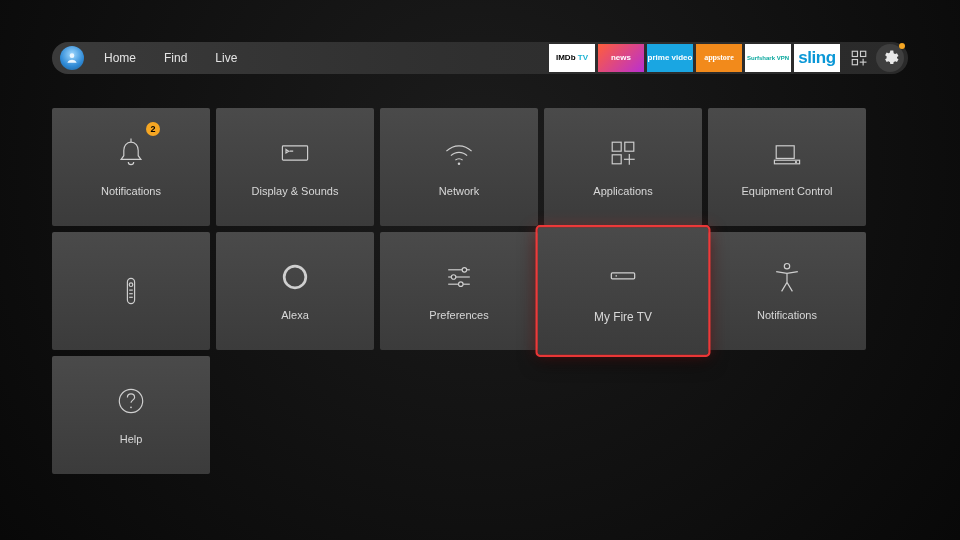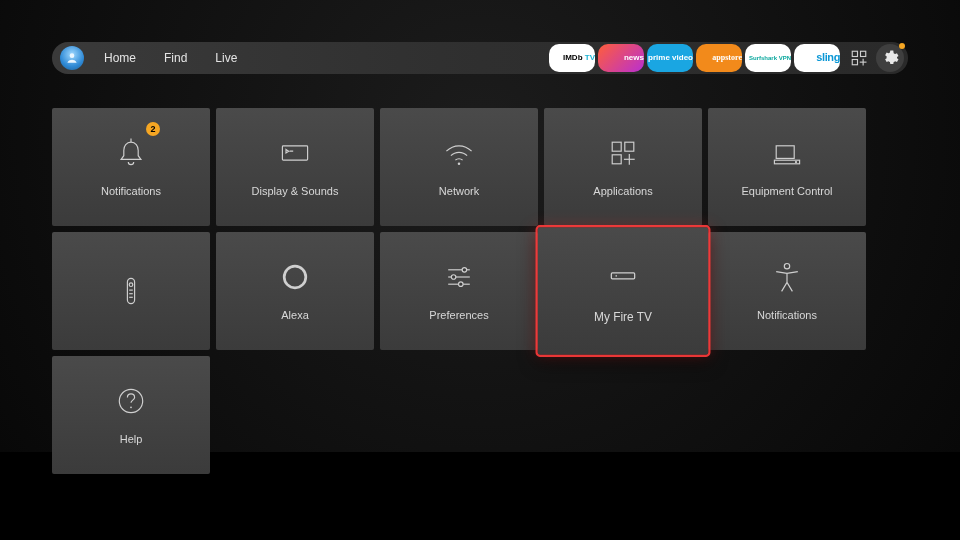--- a/index.html
+++ b/index.html
@@ -1,20 +1,20 @@
 <!DOCTYPE html>
 <html><head>
 <meta charset="utf-8">
 <style>
   * { box-sizing: border-box; margin: 0; padding: 0; }
   html, body { width: 960px; height: 540px; overflow: hidden; background: #000; }
   body { font-family: "Segoe UI", Arial, sans-serif; color: #d0d0d0; }
 
   .screen {
-    width: 960px; height: 452px;
+    width: 960px; height: 540px;
     background: radial-gradient(circle at 50% 30%, #1c1c1c 0%, #0e0e0e 70%, #080808 100%);
     padding: 42px 52px 30px 52px;
   }
 
   
   .topbar {
     display: flex; align-items: center;
     height: 32px;
     background: linear-gradient(90deg, #3a3a3a 0%, #2f2f2f 50%, #2a2a2a 100%);
     border-radius: 16px;
@@ -27,33 +27,33 @@
     display:flex;align-items:center;justify-content:center;
     margin: 0 20px 0 4px;
     flex-shrink:0;
   }
   .profile-circle svg { width:14px;height:14px; }
   .nav-links { display:flex; gap:28px; }
   .nav-link { font-size:12px; color:#e4e4e4; cursor:pointer; }
 
   .app-tiles { display:flex; gap:3px; margin-left:auto; }
   .app-tile {
-    width:46px;height:28px;border-radius:10px;
-    display:flex;align-items:center;justify-content:flex-end;
+    width:46px;height:28px;border-radius:0;
+    display:flex;align-items:center;justify-content:center;
     font-size:8px;font-weight:600;color:#fff;text-align:center;line-height:1.05;
     cursor:pointer;
   }
   .app-imdb { background:#fff;color:#000;font-size:8px;}
   .app-imdb .imdb{color:#000;font-weight:800;}
   .app-imdb .tv{color:#1db4d4;}
   .app-news { background:linear-gradient(135deg,#ff5e3a 0%,#b92fd2 100%); }
   .app-primevideo { background:#1aa6e2; }
   .app-appstore { background:#f28a1b;font-family:Liberation Serif, serif; }
   .app-surfshark { background:#fff;color:#0aa89e;font-size:6px;font-weight:700;}
-  .app-sling { background:#fff;color:#0a97d6;font-size:11px;font-weight:800;letter-spacing:-0.4px;}
+  .app-sling { background:#fff;color:#0a97d6;font-size:17px;font-weight:800;letter-spacing:-0.4px;}
 
   .apps-icon {
     width:26px;height:26px;margin-left:6px;display:flex;align-items:center;justify-content:center;
     color:#bfbfbf;cursor:pointer;
   }
   .settings-btn {
     width:28px;height:28px;border-radius:50%;background:#3f3f3f;
     display:flex;align-items:center;justify-content:center;margin-left:4px;
     position:relative;cursor:pointer;
   }

